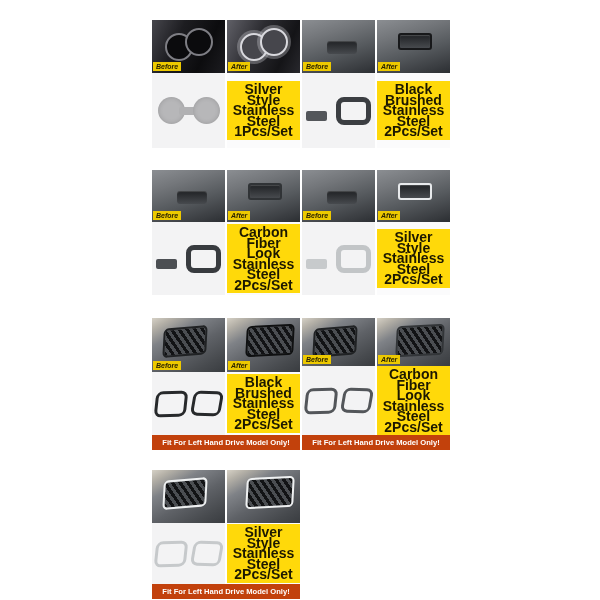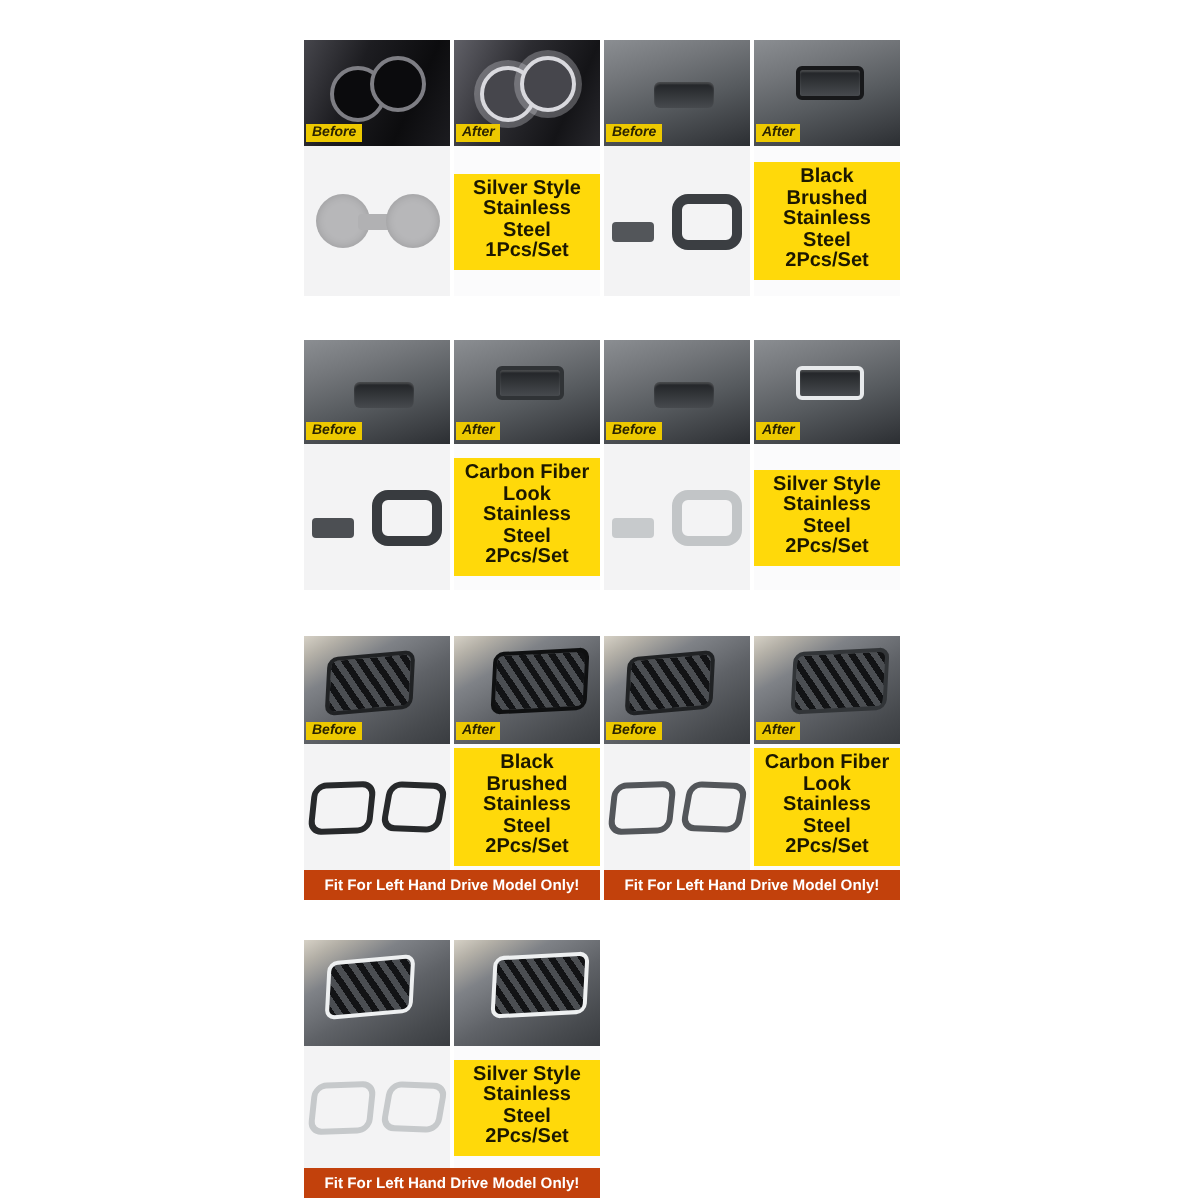--- a/index.html
+++ b/index.html
@@ -20,21 +20,21 @@
   .half.right{background:#fbfbfc;}
 
   
   .tag{
     position:absolute;left:1px;bottom:2px;background:#edc900;color:#2a2300;
     font-size:7px;line-height:9px;font-weight:bold;font-style:italic;padding:0 3px;
   }
 
   
   .label{
-    background:#ffd90a;color:#1c1800;font-weight:bold;font-size:10px;line-height:10.5px;
+    background:#ffd90a;color:#1c1800;font-weight:bold;font-size:14px;line-height:10.5px;
     text-align:center;padding:3px 4px;display:inline-block;
   }
   .label span{display:block;}
 
   
   .banner{
     position:absolute;left:0;right:0;bottom:0;height:15px;background:#c2410c;color:#ffffff;
     font-weight:bold;font-size:7.6px;line-height:15px;text-align:center;white-space:nowrap;
   }
 

